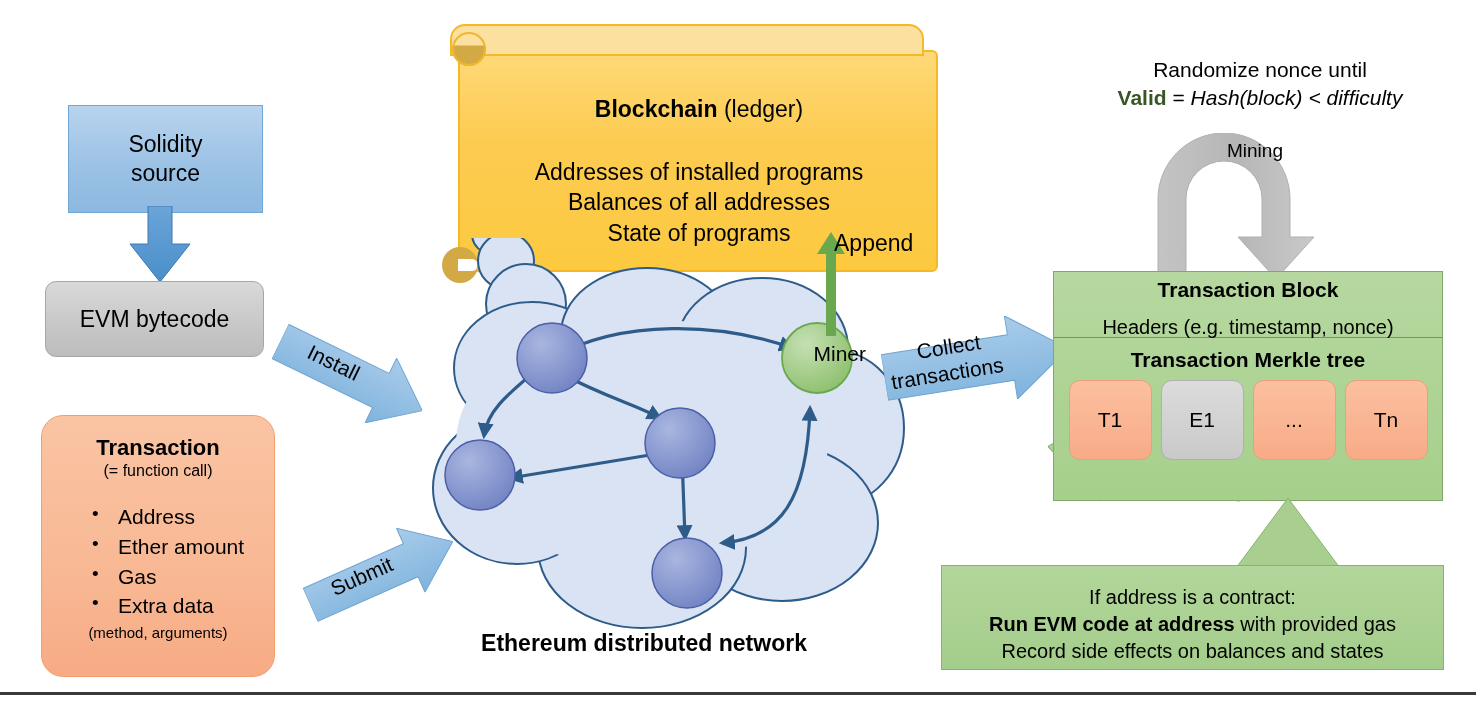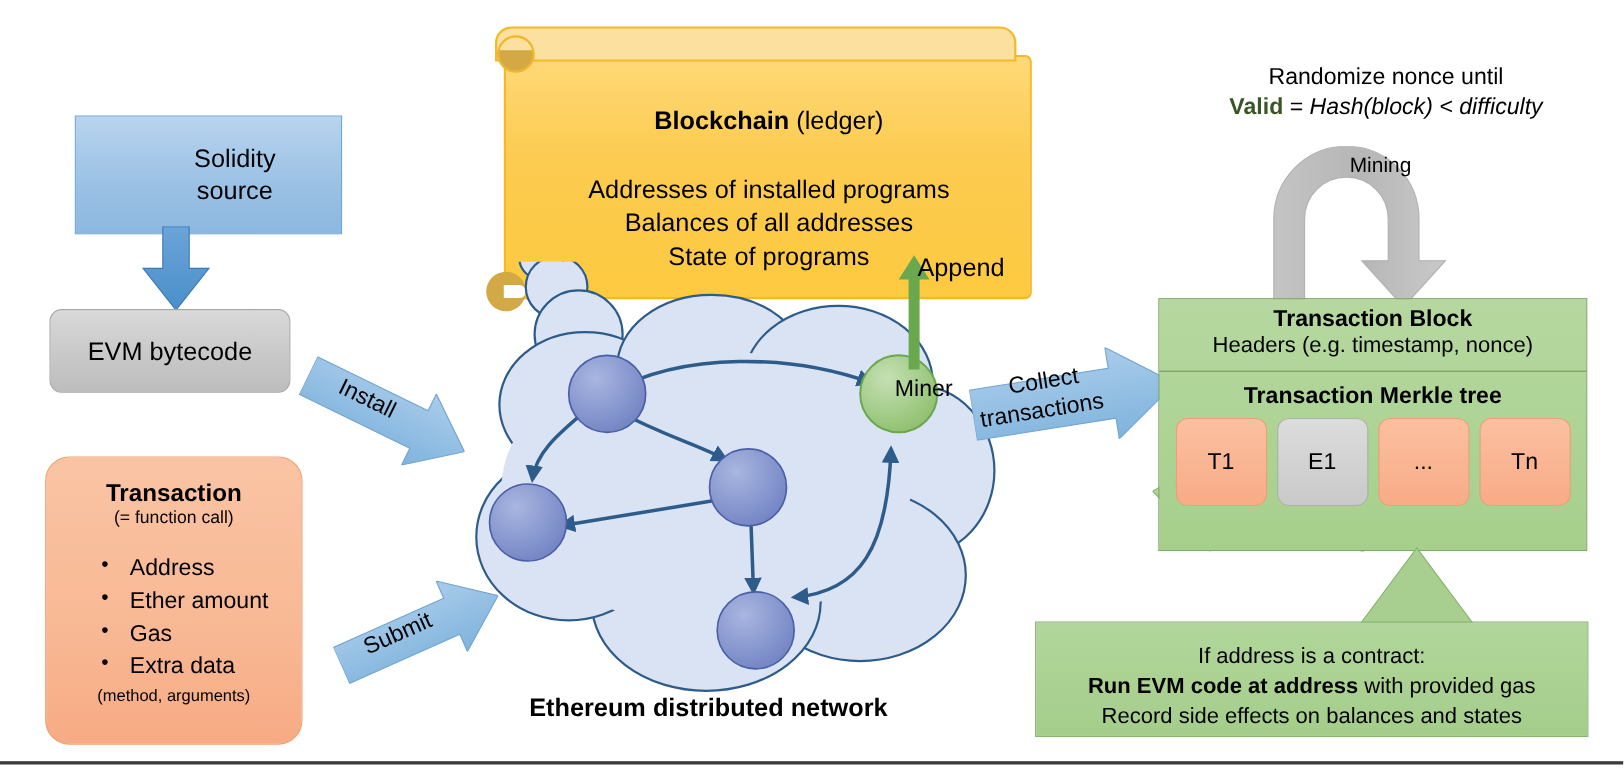--- a/index.html
+++ b/index.html
@@ -1,21 +1,21 @@
 <!DOCTYPE html>
 <html><head>
 <meta charset="utf-8">
 <title>Ethereum Architecture Diagram</title>
 <style>
   html,body{margin:0;padding:0;background:#ffffff;}
   body{font-family:"Liberation Sans","DejaVu Sans",sans-serif;}
   #stage{position:relative;width:1476px;height:703px;background:#fff;overflow:hidden;}
   .abs{position:absolute;}
   .ctr{display:flex;align-items:center;justify-content:center;text-align:center;}
-  .col{display:flex;flex-direction:column;align-items:center;justify-content:center;text-align:right;padding-left:48px;}
+  .col{display:flex;flex-direction:column;align-items:center;justify-content:center;text-align:right;}
 
   
   .solidity-box{
     left:68px;top:105px;width:193px;height:106px;
     background:linear-gradient(180deg,#b8d4ee 0%,#9cc2e5 55%,#8db8e0 100%);
     border:1px solid #6fa8d6;color:#000;font-size:23px;line-height:1.25;
   }
   .evm-box{
     left:45px;top:281px;width:217px;height:74px;border-radius:11px;
     background:linear-gradient(180deg,#d9d9d9 0%,#c7c7c7 60%,#bdbdbd 100%);
@@ -69,21 +69,21 @@
   .nonce-text{left:1070px;top:56px;width:380px;text-align:center;font-size:21px;line-height:1.35;color:#000;}
   .nonce-valid{color:#375623;font-weight:bold;}
   .nonce-ital{font-style:italic;}
   .mining-label{left:1195px;top:140px;width:120px;text-align:center;font-size:19px;color:#000;}
 
   .block-box{left:1053px;top:271px;width:390px;height:230px;
     background:#a9d18e;border:1px solid #7fa96a;box-sizing:border-box;
     background:linear-gradient(180deg,#b6d8a0 0%,#a6cf8b 100%);}
   .block-hdr{height:66px;border-bottom:1px solid #6f9a5b;box-sizing:border-box;padding-top:6px;}
   .block-t1{font-size:21px;font-weight:bold;text-align:center;color:#000;}
-  .block-t2{font-size:20px;text-align:center;color:#000;margin-top:1px;}
+  .block-t2{font-size:20px;text-align:center;color:#000;margin-top:14px;}
   .merkle-t{font-size:21px;font-weight:bold;text-align:center;color:#000;margin-top:10px;}
   .tiles{display:flex;gap:9px;justify-content:center;margin-top:8px;}
   .tile{width:81px;height:78px;border-radius:11px;font-size:21px;color:#000;
     background:linear-gradient(180deg,#fbc0a0 0%,#f8ab87 100%);border:1px solid #ef9e79;}
   .tile.grey{background:linear-gradient(180deg,#dcdcdc 0%,#c9c9c9 100%);border:1px solid #b0b0b0;}
 
   .contract-box{left:941px;top:565px;width:503px;height:105px;
     background:linear-gradient(180deg,#b2d69b 0%,#a4cd8b 100%);border:1px solid #86b46d;box-sizing:border-box;
     padding-top:18px;}
   .contract-line{font-size:20px;text-align:center;color:#000;line-height:1.35;}

